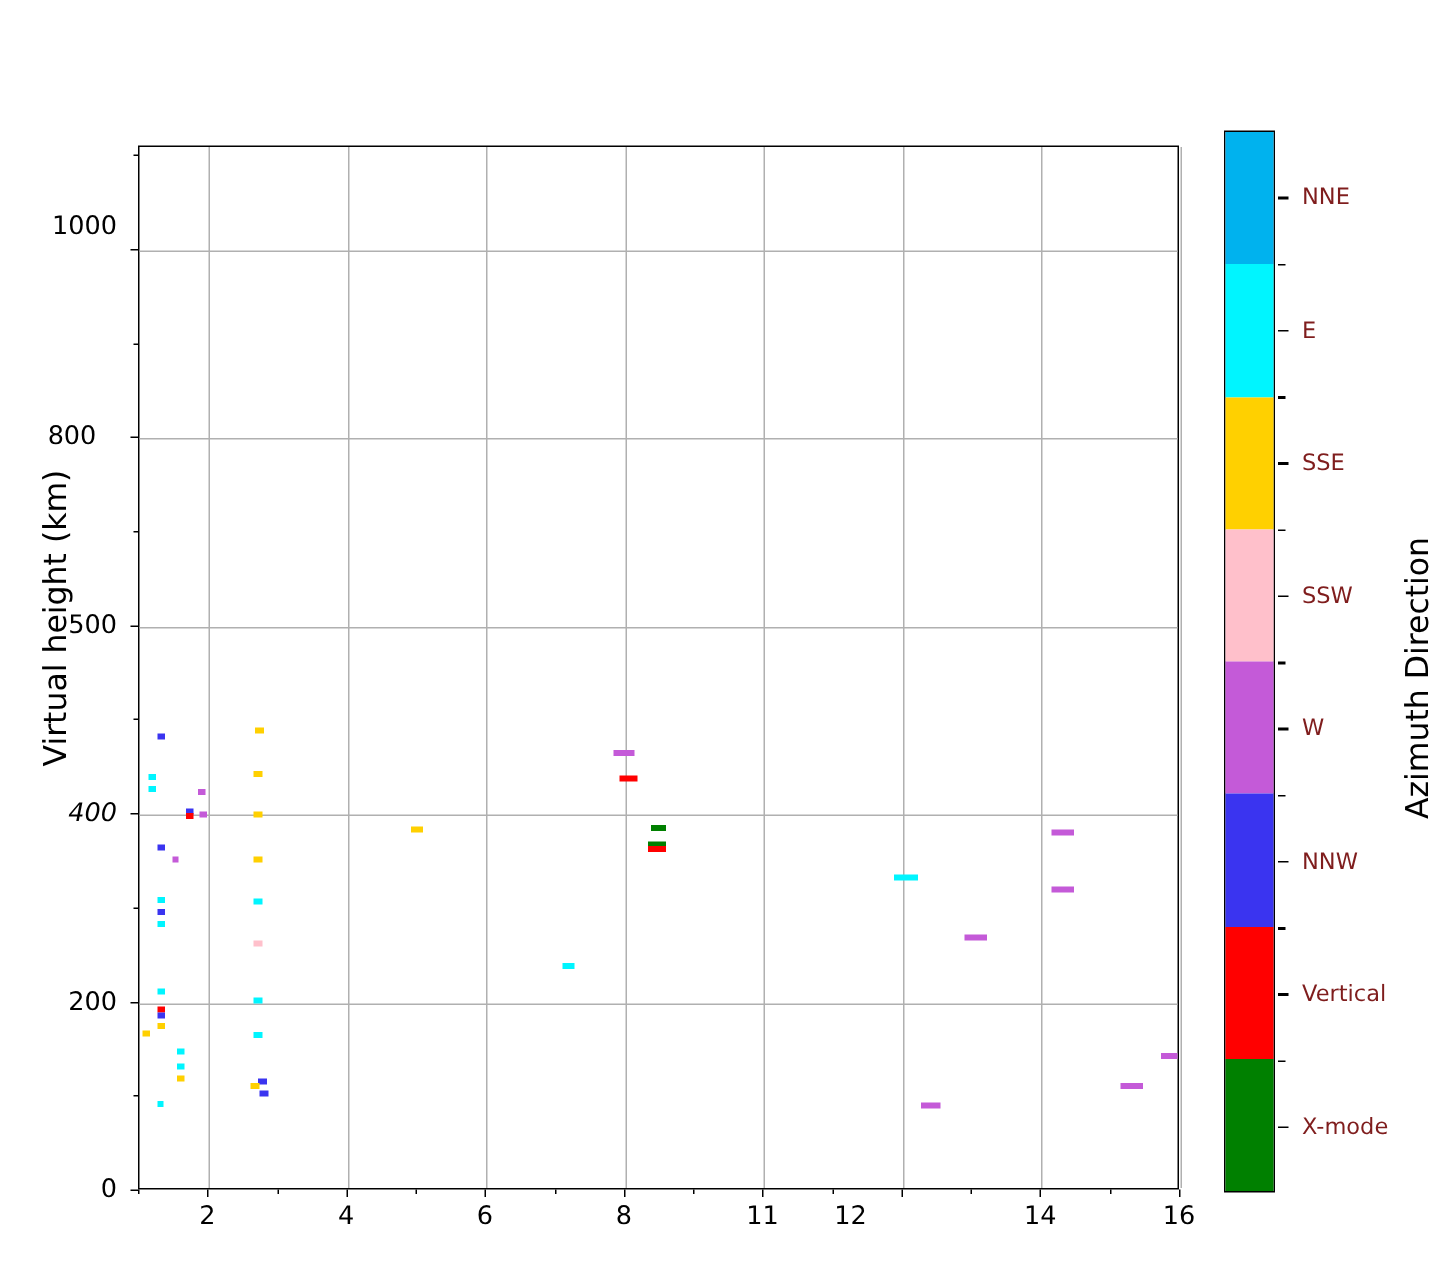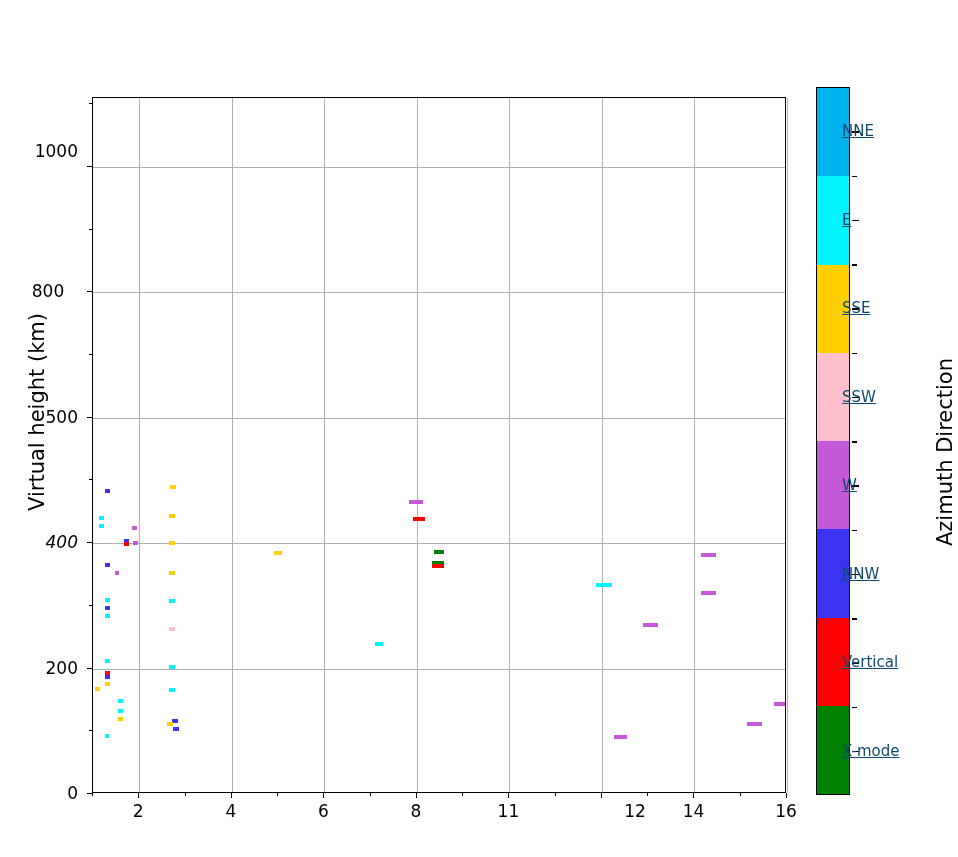--- a/index.html
+++ b/index.html
@@ -29,22 +29,22 @@
   #xlabel{position:absolute;left:92px;top:818px;width:694px;text-align:center;
           font-size:21px;color:#000;}
   #ylabel{position:absolute;left:-88px;top:400px;width:250px;text-align:center;
           font-size:21px;color:#000;transform:rotate(-90deg);transform-origin:center;}
 
   
   #colorbar{position:absolute;left:816px;top:87px;width:34px;height:708px;
             border:1.4px solid #000;box-sizing:border-box;}
   .cb-seg{width:100%;}
   .cb-tick{position:absolute;left:852px;width:7px;height:1.5px;background:#000;}
-  .cb-lab{position:absolute;left:842px;font-size:15px;color:#0c4a6e;
-          transform:translateY(-50%);white-space:nowrap;text-decoration:underline;}
+  .cb-lab{position:absolute;left:868px;font-size:15px;color:#7f1d1d;
+          transform:translateY(-50%);white-space:nowrap;}
   #cblabel{position:absolute;left:820px;top:440px;width:250px;text-align:center;
            font-size:21px;color:#000;transform:rotate(-90deg);transform-origin:center;}
 </style>
 </head>
 <body>
 
 <div id="figure">
 
 
   <div id="plot-area">
@@ -118,21 +118,21 @@
       <div class="xtick-lab" style="left: 108.267px; top: 801px;">2</div>
       <div class="xtick" style="left: 230.8px; top: 793px;"></div>
       <div class="xtick-lab" style="left: 200.8px; top: 801px;">4</div>
       <div class="xtick" style="left: 323.333px; top: 793px;"></div>
       <div class="xtick-lab" style="left: 293.333px; top: 801px;">6</div>
       <div class="xtick" style="left: 415.867px; top: 793px;"></div>
       <div class="xtick-lab" style="left: 385.867px; top: 801px;">8</div>
       <div class="xtick" style="left: 508.4px; top: 793px;"></div>
       <div class="xtick-lab" style="left: 478.4px; top: 801px;">11</div>
       <div class="xtick" style="left: 600.933px; top: 793px;"></div>
-      <div class="xtick-lab" style="left: 605px; top: 801px;">12</div>
+      <div class="xtick-lab" style="left: 537px; top: 801px;">12</div>
       <div class="xtick" style="left: 693.467px; top: 793px;"></div>
       <div class="xtick-lab" style="left: 663.467px; top: 801px;">14</div>
       <div class="xtick" style="left: 786px; top: 793px;"></div>
       <div class="xtick-lab" style="left: 756px; top: 801px; text-align: center;">16</div>
       <div class="ytick" style="left: 87px; top: 793px;"></div>
       <div class="ytick-lab" style="left: 18px; top: 783px;">0</div>
       <div class="ytick" style="left: 87px; top: 667.595px;"></div>
       <div class="ytick-lab" style="left: 18px; top: 657.595px;">200</div>
       <div class="ytick" style="left: 87px; top: 542.189px;"></div>
       <div class="ytick-lab" style="left: 18px; top: 532.189px; font-style: italic;">400</div>

